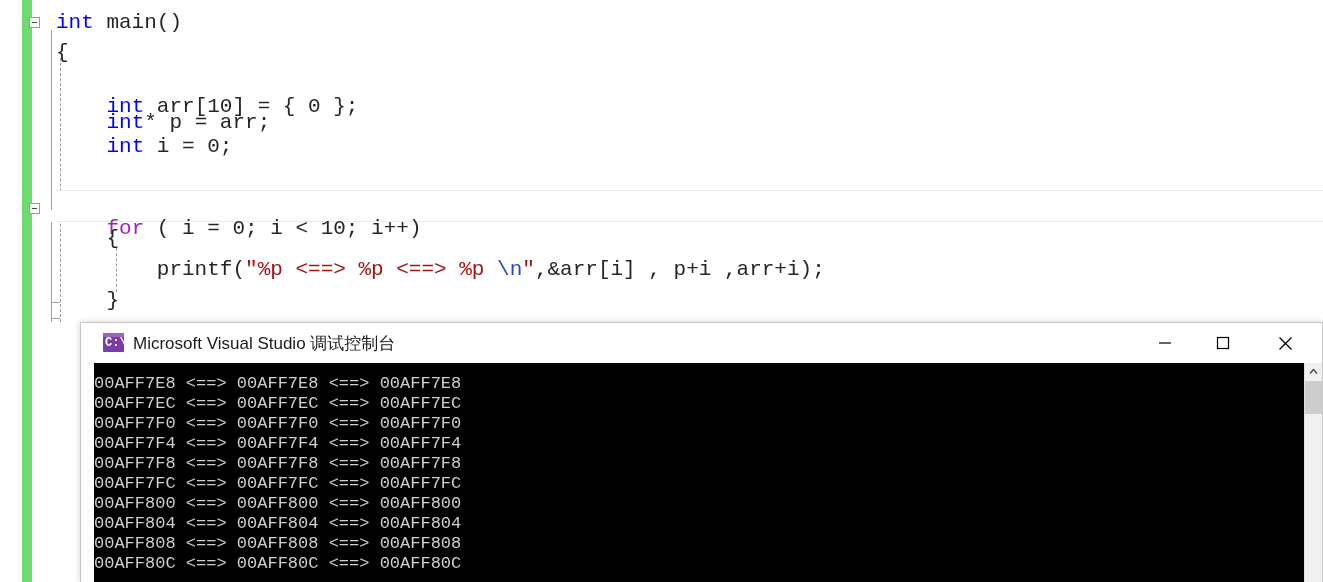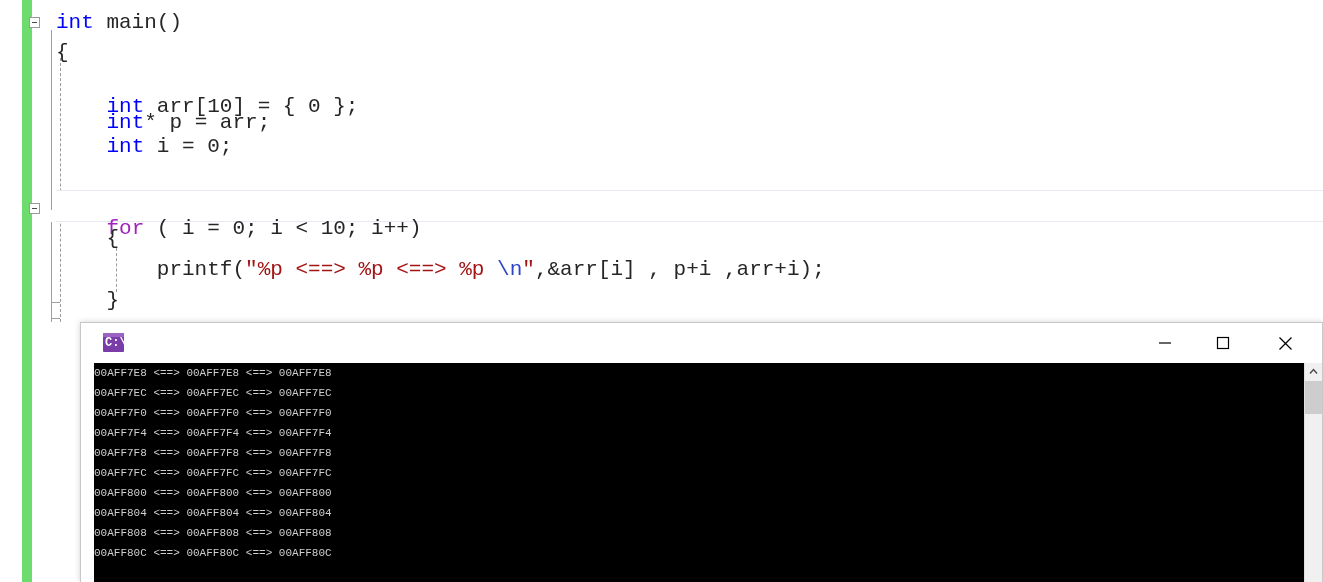--- a/index.html
+++ b/index.html
@@ -166,24 +166,24 @@
   #console-body {
     position: absolute;
     left: 13px; top: 40px;
     width: 1215px;
     height: 220px;
     background: #000000;
     overflow: hidden;
   }
   #console-text {
     position: absolute;
-    left: 0; top: 0;
+    left: 0; top: 11px;
     white-space: pre;
     font-family: "Liberation Mono", "DejaVu Sans Mono", monospace;
-    font-size: 11px;
+    font-size: 17px;
     line-height: 20px;
     color: #cfcfcf;
   }
 
   
   #console-scrollbar {
     position: absolute;
     right: 0; top: 40px;
     width: 17px;
     height: 220px;
@@ -237,20 +237,21 @@
     </div>
 </div>
 
 <div id="console-window">
 
   <div id="console-titlebar">
     <div class="console-icon">
       <div class="bar"></div>
       <div class="prompt">C:\</div>
     </div>
+    <div id="console-title-text">Microsoft Visual Studio 调试控制台</div>
 
     <div class="win-btn" id="btn-min">
       <svg width="14" height="14" viewBox="0 0 14 14">
         <line x1="1" y1="7" x2="13" y2="7" stroke="#000" stroke-width="1.2"></line>
       </svg>
     </div>
     <div class="win-btn" id="btn-max">
       <svg width="14" height="14" viewBox="0 0 14 14">
         <rect x="1.5" y="1.5" width="11" height="11" fill="none" stroke="#000" stroke-width="1.2"></rect>
       </svg>

